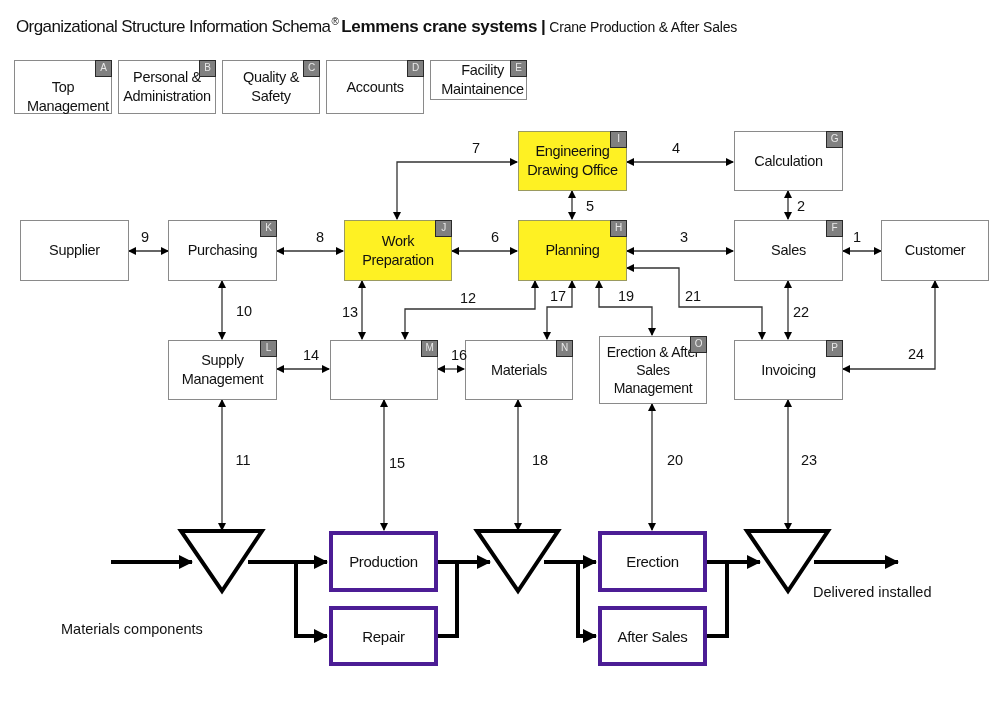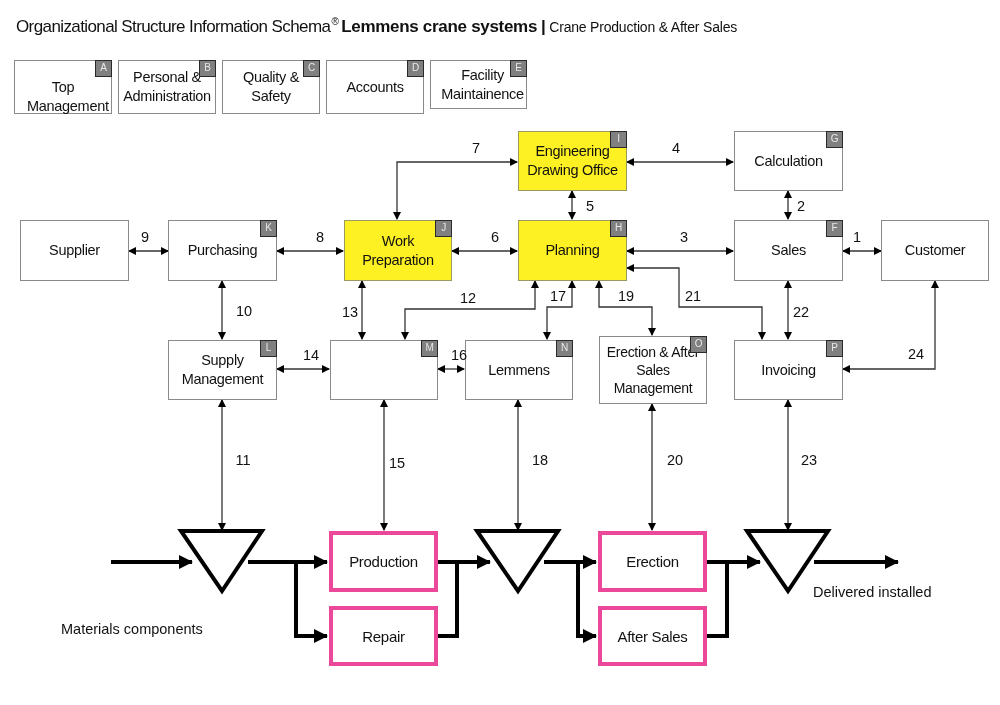--- a/index.html
+++ b/index.html
@@ -10,21 +10,21 @@
   .title sup { font-size: 10px; vertical-align: 7px; margin-left: 1px; }
   .title .t2 { font-weight: bold; font-size: 17px; letter-spacing: -0.3px; margin-left: 3px; }
   .title .sep { font-weight: bold; margin: 0 4px; }
   .title .t3 { font-size: 14px; letter-spacing: -0.2px; }
 
   svg#diagram { position: absolute; left: 0; top: 0; }
   .box { position: absolute; box-sizing: border-box; border: 1px solid #8a8a8a; background: #fff;
          display: flex; align-items: center; justify-content: center; text-align: center;
          font-size: 14.5px; line-height: 19px; letter-spacing: -0.3px; }
   .box.yellow { background: #fef123; border-color: #9a9a60; }
-  .box.proc { border: 4px solid #ec4899; font-size: 15px; }
+  .box.proc { border: 4px solid #4c1d95; font-size: 15px; }
   .badge { position: absolute; right: -1px; top: -1px; width: 17px; height: 17px;
            background: #808080; border: 1.5px solid #2a2a2a; box-sizing: border-box;
            color: #e8e8e8; font-size: 10px; line-height: 14px; text-align: center; }
   .lbl { position: absolute; font-size: 14.5px; white-space: nowrap; }
   .num { position: absolute; font-size: 14.5px; transform: translate(-50%, -50%); white-space: nowrap; }
 </style>
 </head>
 <body>
 
 <div class="title">
@@ -127,21 +127,21 @@
   <span class="badge">B</span>
 </div>
 <div class="box" style="left:222px;top:60px;width:98px;height:54px;">
   <span style="width:60px;">Quality &amp; Safety</span>
   <span class="badge">C</span>
 </div>
 <div class="box" style="left:326px;top:60px;width:98px;height:54px;">
   <span>Accounts</span>
   <span class="badge">D</span>
 </div>
-<div class="box" style="left:430px;top:60px;width:97px;height:49px;padding-left:8px;">
+<div class="box" style="left:430px;top:60px;width:97px;height:40px;padding-left:8px;">
   <span style="width:86px;">Facility Maintainence</span>
   <span class="badge">E</span>
 </div>
 
 <div class="box yellow" style="left:518px;top:131px;width:109px;height:60px;">
   <span style="width:100px;">Engineering Drawing Office</span>
   <span class="badge">I</span>
 </div>
 <div class="box" style="left:734px;top:131px;width:109px;height:60px;">
   <span>Calculation</span>
@@ -172,21 +172,21 @@
 </div>
 
 <div class="box" style="left:168px;top:340px;width:109px;height:60px;">
   <span style="width:90px;">Supply Management</span>
   <span class="badge">L</span>
 </div>
 <div class="box" style="left:330px;top:340px;width:108px;height:60px;">
   <span class="badge">M</span>
 </div>
 <div class="box" style="left:465px;top:340px;width:108px;height:60px;">
-  <span>Lemmens</span>
+  <span>Materials</span>
   <span class="badge">N</span>
 </div>
 <div class="box" style="left:599px;top:336px;width:108px;height:68px;font-size:14px;line-height:18px;">
   <span style="width:96px;">Erection &amp; After Sales Management</span>
   <span class="badge">O</span>
 </div>
 <div class="box" style="left:734px;top:340px;width:109px;height:60px;">
   <span>Invoicing</span>
   <span class="badge">P</span>
 </div>

